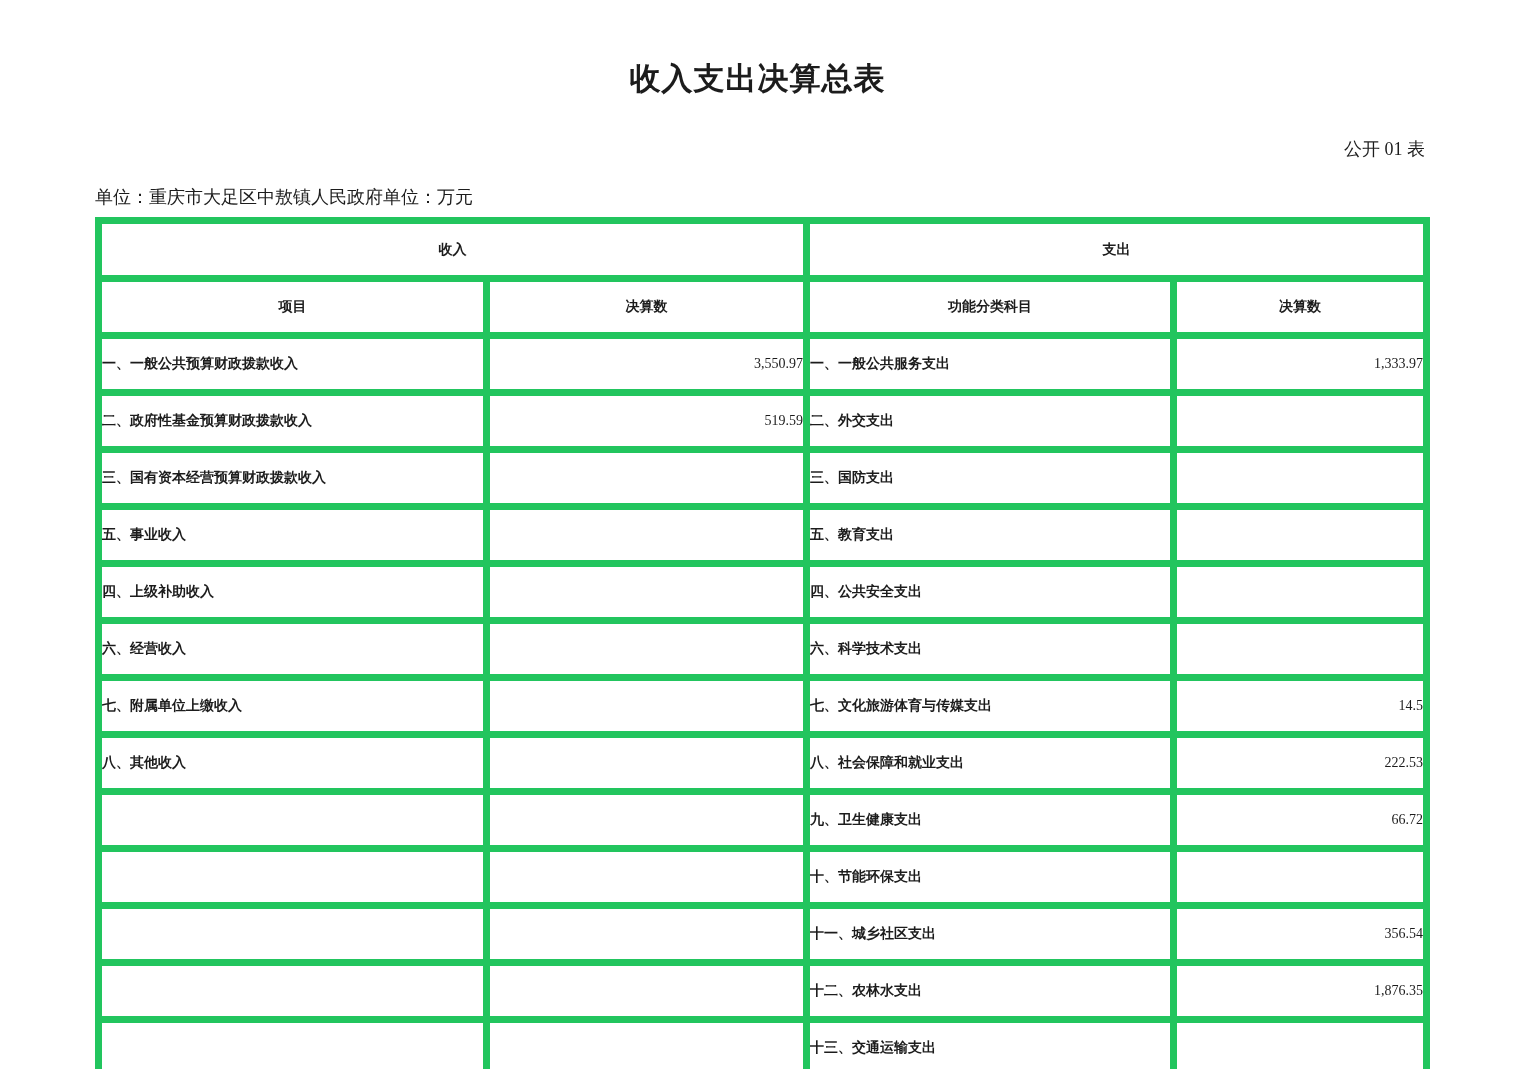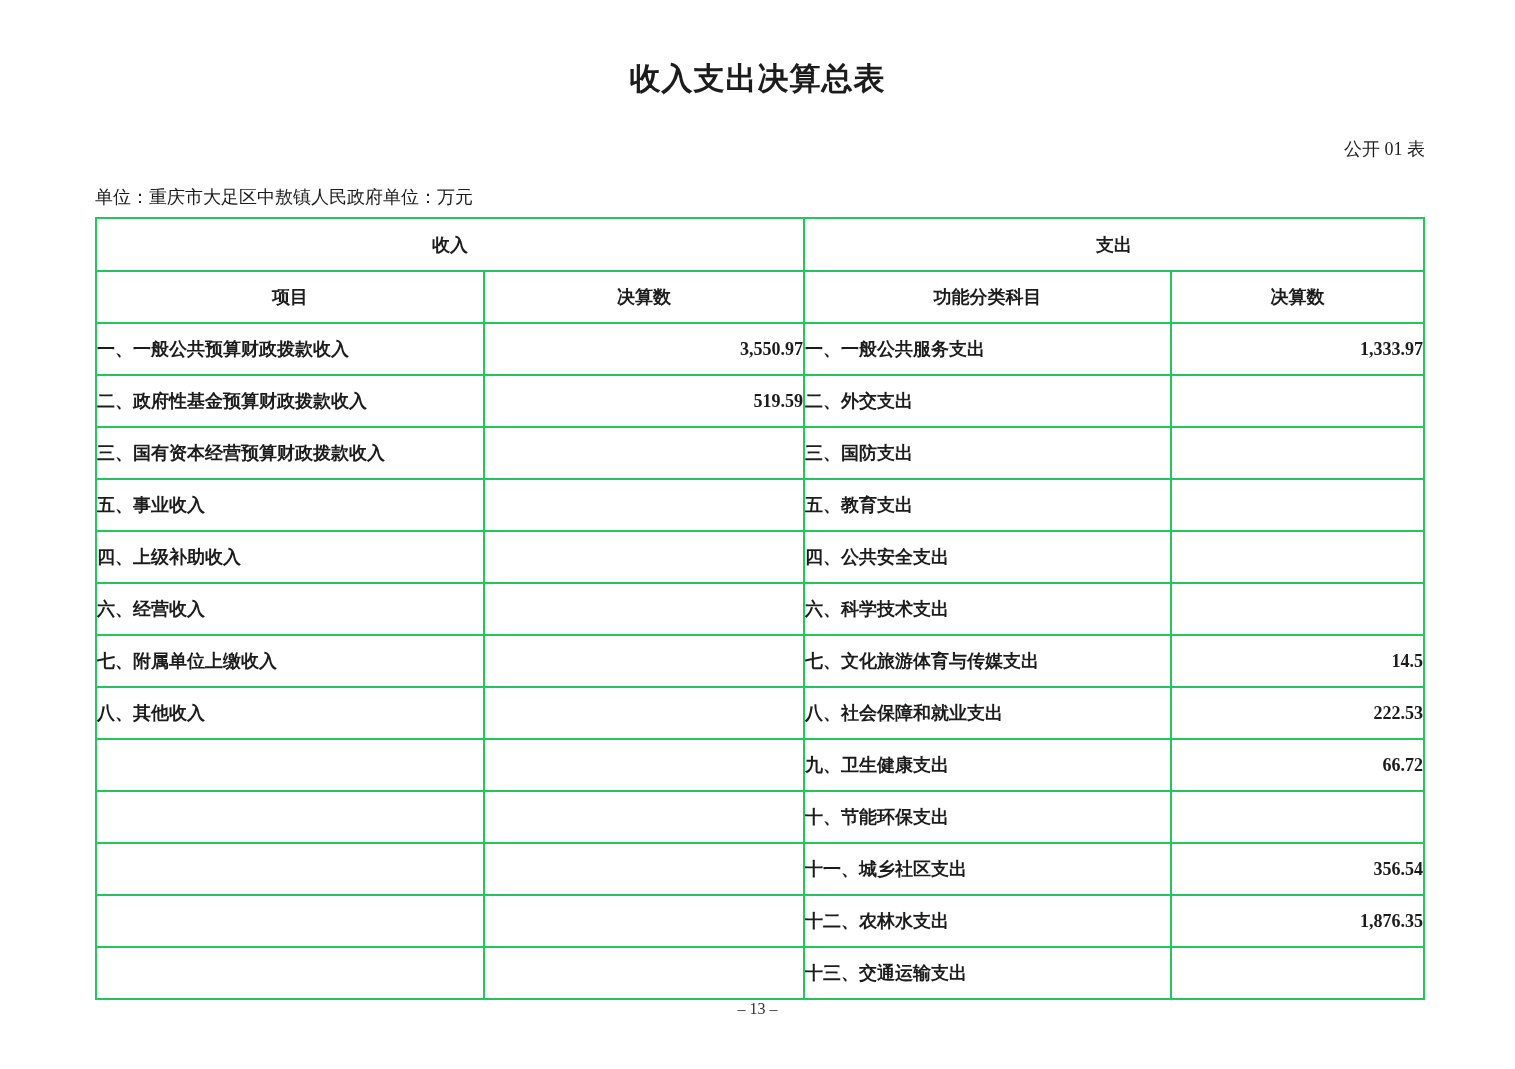--- a/index.html
+++ b/index.html
@@ -34,22 +34,22 @@
     margin: 24px 90px 0 95px;
     font-size: 18px;
   }
   table.main {
     border-collapse: collapse;
     table-layout: fixed;
     margin: 8px 0 0 95px;
     width: 1328px;
   }
   table.main th, table.main td {
-    border: 2px solid #22c55e;
-    font-size: 18px;
+    border: 7px solid #22c55e;
+    font-size: 14px;
     padding: 0;
     overflow: hidden;
     white-space: nowrap;
   }
   th.banner {
     height: 51px;
     font-weight: bold;
     text-align: center;
   }
   th.colhead {
@@ -59,21 +59,21 @@
   }
   td.item {
     height: 50px;
     text-align: left;
     padding-left: 3px;
     font-weight: bold;
   }
   td.value {
     text-align: right;
     padding-right: 7px;
-    font-weight: bold;
+    font-weight: normal;
   }
   .page-num {
     text-align: center;
     font-size: 16px;
     color: #333333;
   }
 </style>
 </head>
 <body>
 

